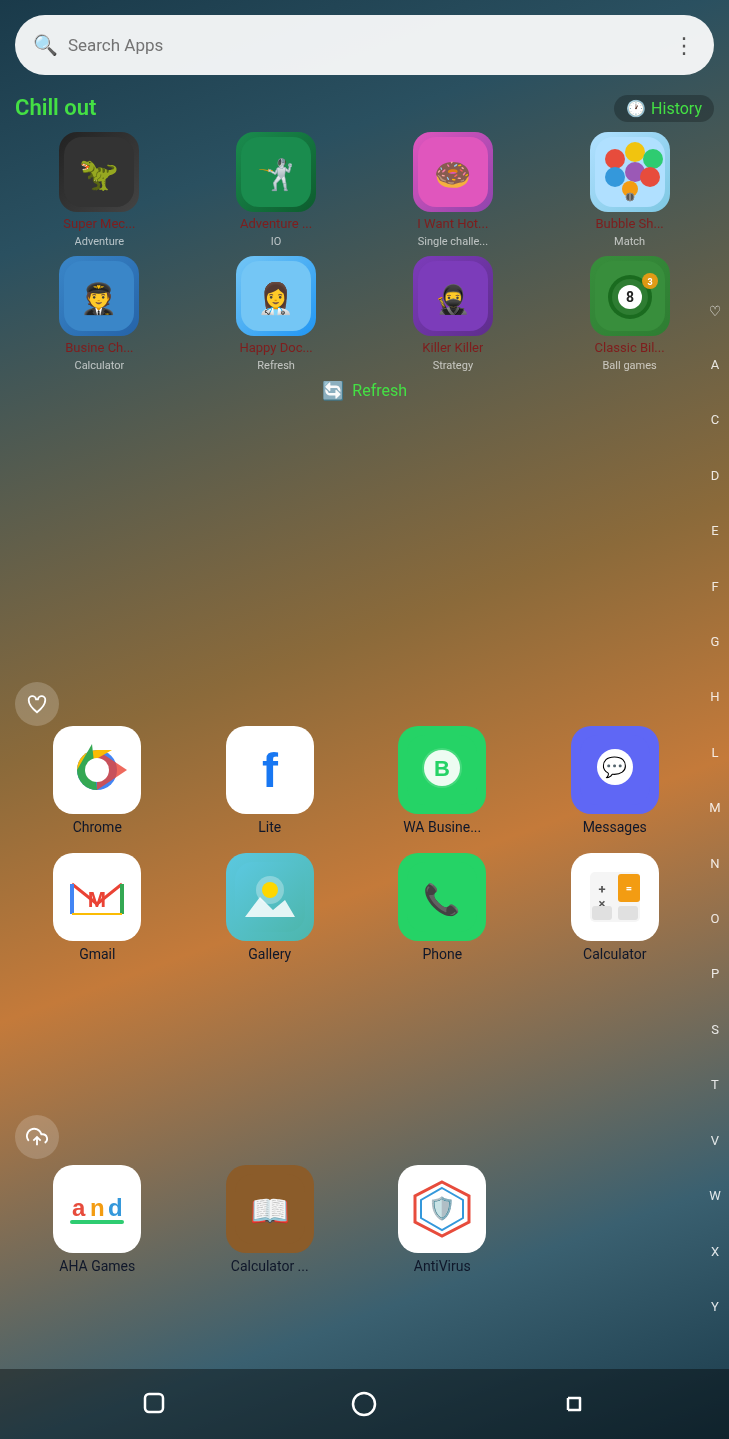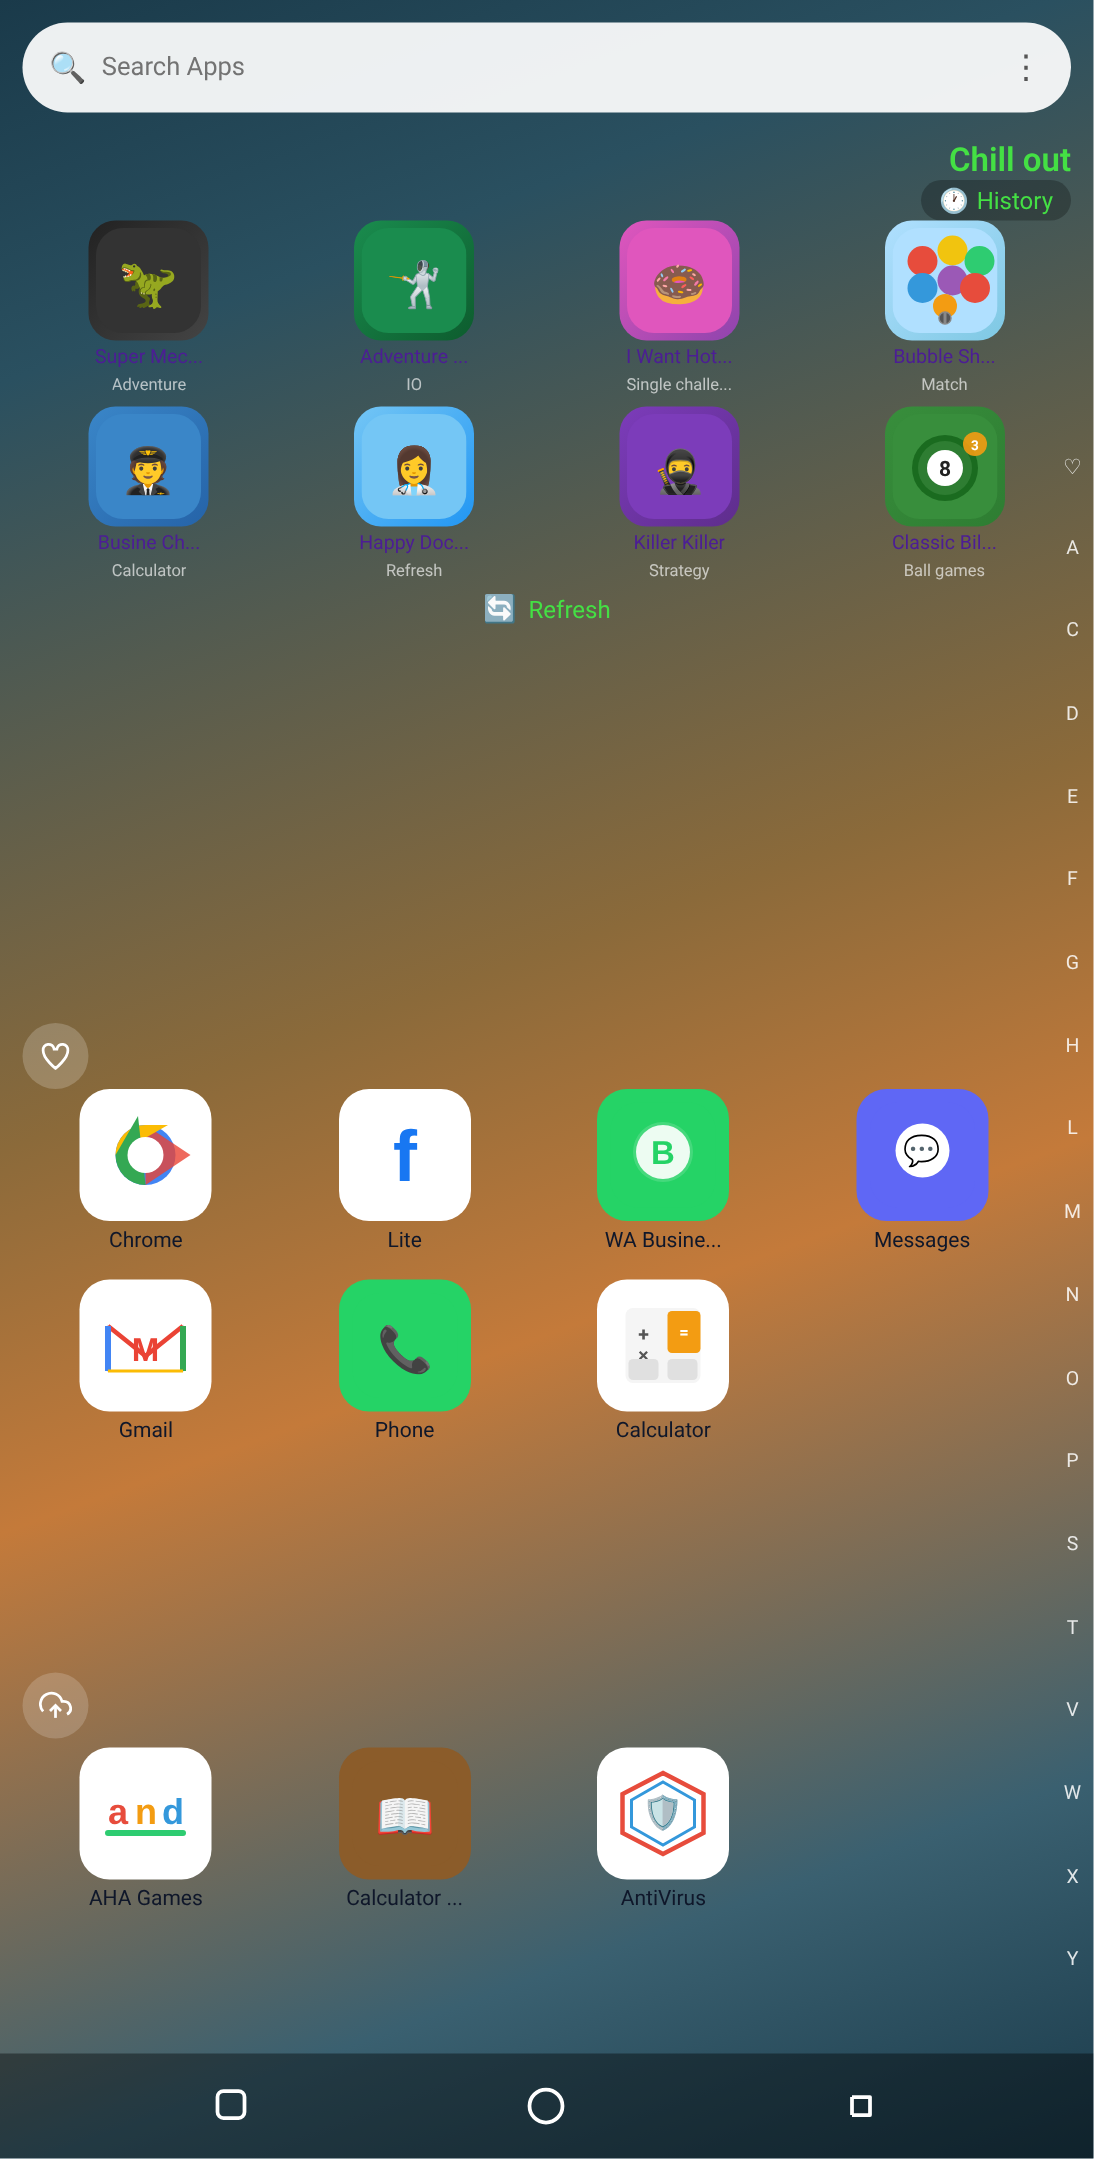--- a/index.html
+++ b/index.html
@@ -32,22 +32,22 @@
     
     .chill-section {
       position: absolute;
       top: 95px;
       left: 15px;
       right: 15px;
     }
     .section-header {
       display: flex;
       justify-content: space-between;
-      align-items: flex-end;
-      flex-direction: column;
+      align-items: flex-start;
+      margin-bottom: 10px;
     }
     .section-title { color: #44e044; font-size: 22px; font-weight: 600; }
     .history-btn {
       display: flex;
       align-items: center;
       gap: 5px;
       color: #44e044;
       font-size: 16px;
       background: rgba(0,0,0,0.25);
       padding: 4px 12px;
@@ -71,21 +71,21 @@
     .app-icon {
       width: 80px;
       height: 80px;
       border-radius: 18px;
       overflow: hidden;
       display: flex;
       align-items: center;
       justify-content: center;
       font-size: 36px;
     }
-    .app-name { color: #4c1d95; font-size: 13px; text-align: right; max-width: 90px; white-space: nowrap; overflow: hidden; text-overflow: ellipsis; }
+    .app-name { color: #7f1d1d; font-size: 13px; text-align: right; max-width: 90px; white-space: nowrap; overflow: hidden; text-overflow: ellipsis; }
     .app-category { color: rgba(255,255,255,0.65); font-size: 11px; text-align: center; max-width: 90px; white-space: nowrap; overflow: hidden; text-overflow: ellipsis; }
 
     
     .refresh-row {
       display: flex;
       align-items: center;
       justify-content: center;
       gap: 8px;
       color: #44e044;
       font-size: 16px;
@@ -434,20 +434,37 @@
           <path d="M10 22 L35 42 L60 22" fill="none" stroke="#ea4335" stroke-width="3"></path>
           <path d="M10 22 L10 52" stroke="#4285f4" stroke-width="4"></path>
           <path d="M60 22 L60 52" stroke="#34a853" stroke-width="4"></path>
           <path d="M10 52 L60 52" stroke="#fbbc04" stroke-width="2"></path>
           <text x="35" y="45" font-size="22" text-anchor="middle" font-weight="bold" fill="#ea4335" font-family="Arial">M</text>
         </svg>
       </div>
       <span class="bottom-app-name">Gmail</span>
     </div>
 
+    <div class="bottom-app-item">
+      <div class="bottom-app-icon" style="background:linear-gradient(135deg,#5bc8e0,#4db6ac);">
+        <svg width="70" height="70" viewBox="0 0 70 70">
+          <rect width="70" height="70" rx="18" fill="url(#galleryGrad)"></rect>
+          <defs>
+              <linearGradient id="galleryGrad" x1="0%" y1="0%" x2="100%" y2="100%">
+                <stop offset="0%" stop-color="#5bc8e0"></stop>
+                <stop offset="100%" stop-color="#4db6ac"></stop>
+              </linearGradient>
+            </defs>
+          <circle cx="35" cy="28" r="14" fill="#fff" opacity="0.3"></circle>
+          <circle cx="35" cy="28" r="8" fill="#ffd700"></circle>
+          <polygon points="10,55 25,35 38,48 50,38 60,55" fill="#fff" opacity="0.85"></polygon>
+        </svg>
+      </div>
+      <span class="bottom-app-name">Gallery</span>
+    </div>
 
     <div class="bottom-app-item">
       <div class="bottom-app-icon icon-phone">
         <svg width="70" height="70" viewBox="0 0 70 70">
           <rect width="70" height="70" rx="18" fill="#25d366"></rect>
           <text x="35" y="48" font-size="30" text-anchor="middle">📞</text>
         </svg>
       </div>
       <span class="bottom-app-name">Phone</span>
     </div>

